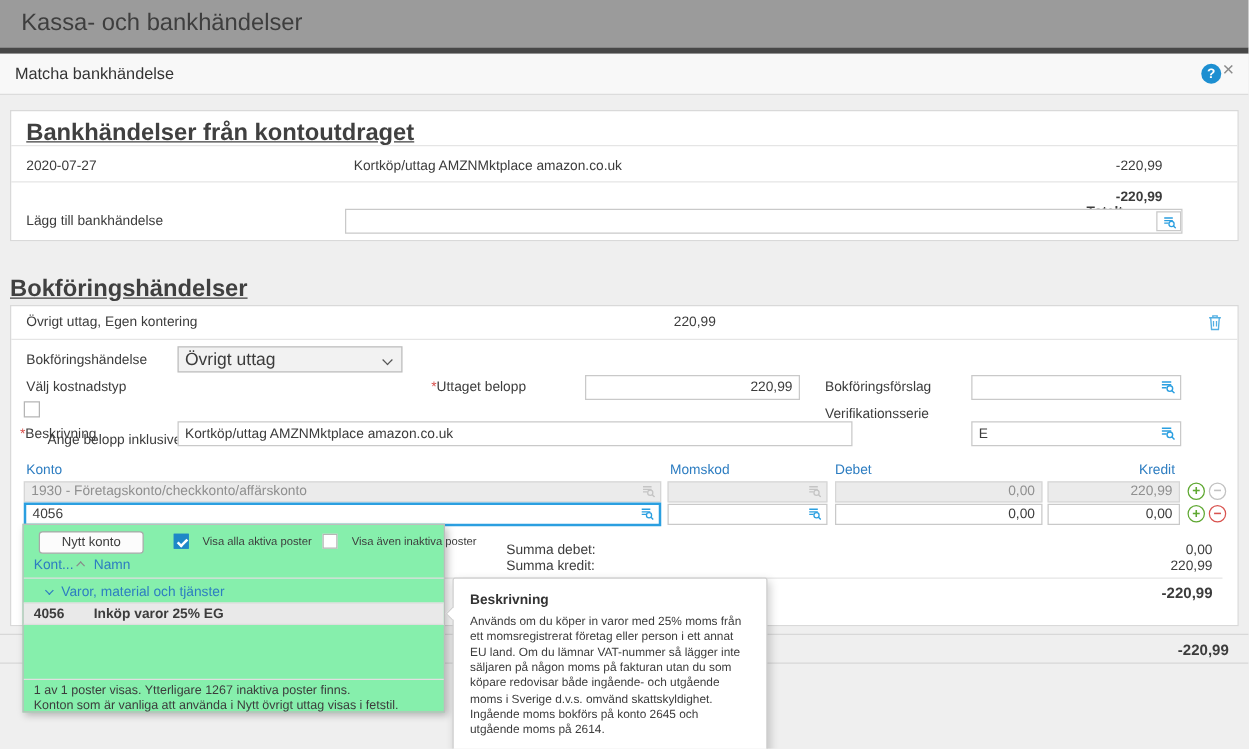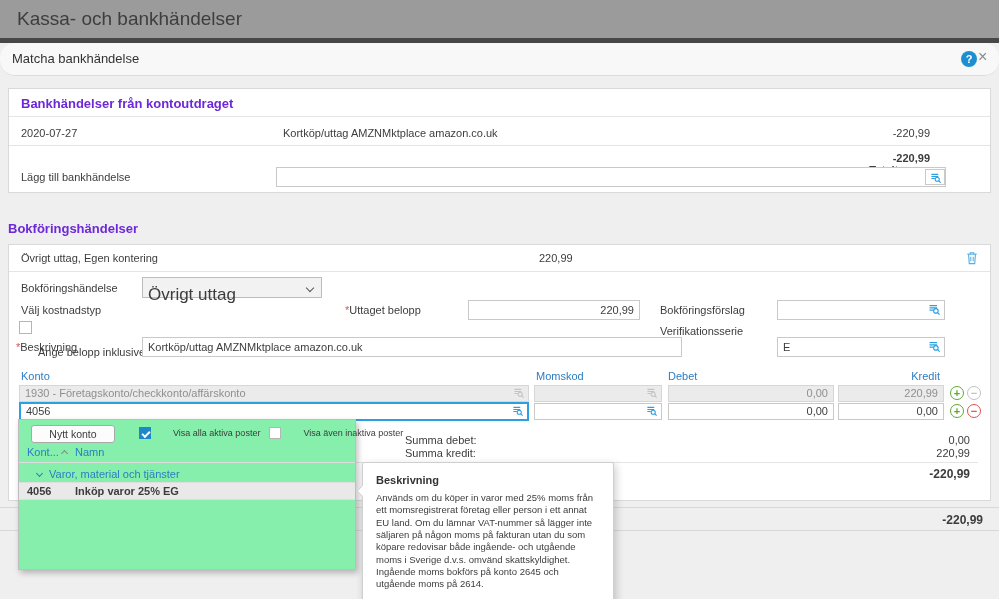--- a/index.html
+++ b/index.html
@@ -7,38 +7,38 @@
   .stage { position:relative; width:999px; height:599px; overflow:hidden;
            background:#efefef; font-family:"Liberation Sans", sans-serif; color:#3c3c3c; }
   .abs { position:absolute; }
 
   
   .titlebar { left:0; top:0; width:999px; height:38px; background:#9b9b9b; color:#3e3e3e;
               font-size:19px; line-height:38px; padding-left:17px; }
   .darkstrip { left:0; top:38px; width:999px; height:5px; background:#474747; }
   .modalbar { left:0; top:43px; width:999px; height:33px; background:#f8f8f8;
               border-bottom:1px solid #dcdcdc; font-size:13px; line-height:32px;
-              padding-left:12px; color:#333;border-radius:15px; }
+              padding-left:12px; color:#333; }
   .helpicon { left:961px; top:51px; width:16px; height:16px; border-radius:50%;
               background:#1d8fd1; color:#fff; font-size:11px; font-weight:bold;
               text-align:center; line-height:16px; cursor:pointer; }
   .closeicon { left:978px; top:48px; font-size:16px; color:#8a8a8a; cursor:pointer; }
 
   .panel { position:absolute; background:#fff; border:1px solid #d9d9d9; }
-  .ptitle { position:absolute; font-size:13px; font-weight:bold; color:#6d28d9; }
+  .ptitle { position:absolute; font-size:19px; font-weight:bold; color:#404040;text-decoration:underline; }
   .hline { position:absolute; border-top:1px solid #e5e5e5; }
   .lbl { position:absolute; font-size:11px; color:#3c3c3c; white-space:nowrap; }
   .bold { font-weight:bold; }
   .red { color:#d9534f; }
 
   .inp { position:absolute; height:20px; border:1px solid #c9c9c9; background:#fff;
          font-family:"Liberation Sans",sans-serif; font-size:11px; color:#3c3c3c; padding:0 5px; }
   .inp.num { text-align:right; }
   .sel { position:absolute; height:21px; border:1px solid #bdbdbd; background:#f2f2f2;
-         font-size:17px; line-height:19px; padding:7px 5px; cursor:pointer; }
+         font-size:14px; line-height:19px; padding:0 5px; cursor:pointer; }
   .sel .cds { position:absolute; right:8px; top:7px; }
   .cds { display:inline-block; border:solid #555; border-width:0 1.5px 1.5px 0;
          padding:2.5px; transform:rotate(45deg); }
   .cup { display:inline-block; border:solid #888; border-width:0 1.5px 1.5px 0;
          padding:2px; transform:rotate(-135deg); }
   .cblue { border-color:#2d7dc1; }
 
   .lkbtn { position:absolute; width:20px; height:16px; border:1px solid #c9c9c9; background:#fff;
            color:#2b9fe0; display:flex; align-items:center; justify-content:center; cursor:pointer; }
   .lkflat { position:absolute; color:#2b9fe0; cursor:pointer; width:13px; height:13px; }
@@ -66,21 +66,21 @@
   .band { position:absolute; left:0; top:507px; width:999px; height:24px;
           border-top:1px solid #d8d8d8; border-bottom:1px solid #d8d8d8; z-index:5; }
 
   .dropdown { position:absolute; left:18px; top:419px; width:338px; height:151px; background:#86efac;
               border:1px solid #bdbdbd; box-shadow:2px 3px 6px rgba(0,0,0,.25); z-index:20; }
   .ddbtn { position:absolute; left:12px; top:5px; width:84px; height:18px; background:#fcfcfc;
            border:1px solid #a8a8a8; border-radius:3px; font-size:10.5px; text-align:center;
            line-height:16px; cursor:pointer; }
   .ddchecks { position:absolute; left:120px; top:7px; display:flex; gap:9px; align-items:center;
               font-size:9px; white-space:nowrap; }
-  .ddchecks label { margin-left:13px; cursor:pointer; }
+  .ddchecks label { margin-left:2px; cursor:pointer; }
   .ddrow-sel { position:absolute; left:0; top:62px; width:336px; height:18px; background:#e9e9e9;
                border-top:1px solid #dedede; border-bottom:1px solid #dedede;
                font-size:11px; font-weight:bold; line-height:17px; cursor:pointer; }
   .ddfoot { position:absolute; left:0; top:123px; width:336px; border-top:1px solid #e0e0e0;
             font-size:10px; color:#3c3c3c; padding:3px 8px; line-height:12px; }
 
   .tooltip { position:absolute; left:362px; top:462px; width:252px; background:#fff;
              border:1px solid #cfcfcf; border-radius:2px; box-shadow:2px 3px 8px rgba(0,0,0,.2);
              padding:11px 13px 12px 13px; z-index:30; }
   .tt-arrow { position:absolute; left:-5px; top:24px; width:8px; height:8px; background:#fff;
@@ -256,20 +256,24 @@
 
     <div class="thead" style="left:18px; top:48px;">
       <span class="cds cblue" style="padding:2px; margin-right:7px; vertical-align:2px;"></span><span>Varor, material och tjänster</span>
     </div>
 
     <div class="ddrow-sel">
       <span style="position:absolute; left:8px;">4056</span>
       <span style="position:absolute; left:56px;">Inköp varor 25% EG</span>
     </div>
 
+    <div class="ddfoot">
+      <div>1 av 1 poster visas. Ytterligare 1267 inaktiva poster finns.</div>
+      <div>Konton som är vanliga att använda i Nytt övrigt uttag visas i fetstil.</div>
+    </div>
   </div>
 
   <div class="tooltip">
     <div class="tt-arrow"></div>
     <div class="tt-title">Beskrivning</div>
     <div class="tt-body">Används om du köper in varor med 25% moms från ett momsregistrerat företag eller person i ett annat EU land. Om du lämnar VAT-nummer så lägger inte säljaren på någon moms på fakturan utan du som köpare redovisar både ingående- och utgående moms i Sverige d.v.s. omvänd skattskyldighet. Ingående moms bokförs på konto 2645 och utgående moms på 2614.</div>
   </div>
 
 </div>
 

